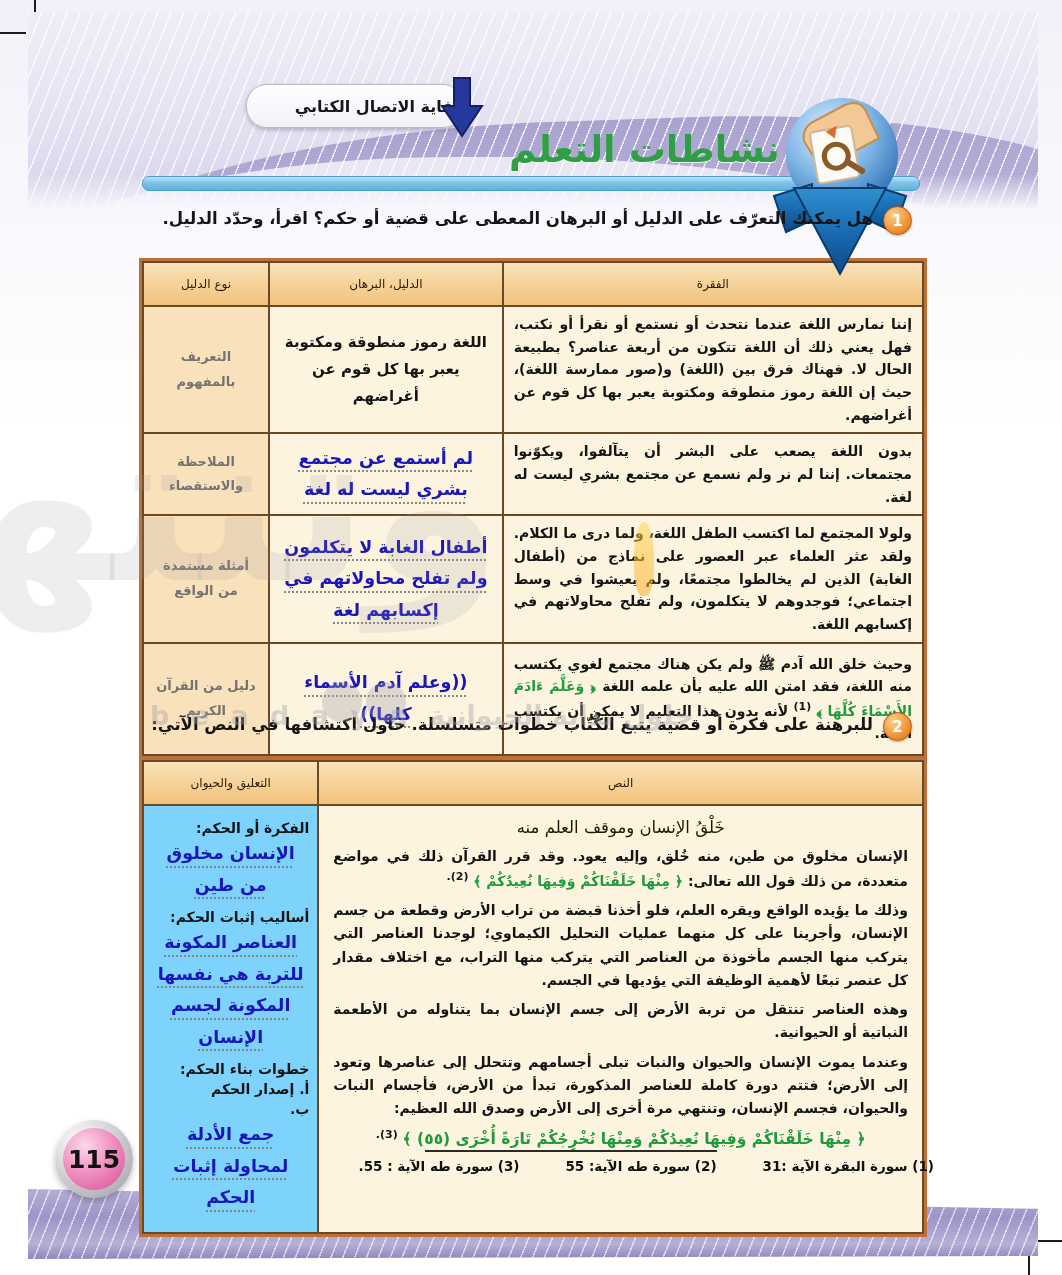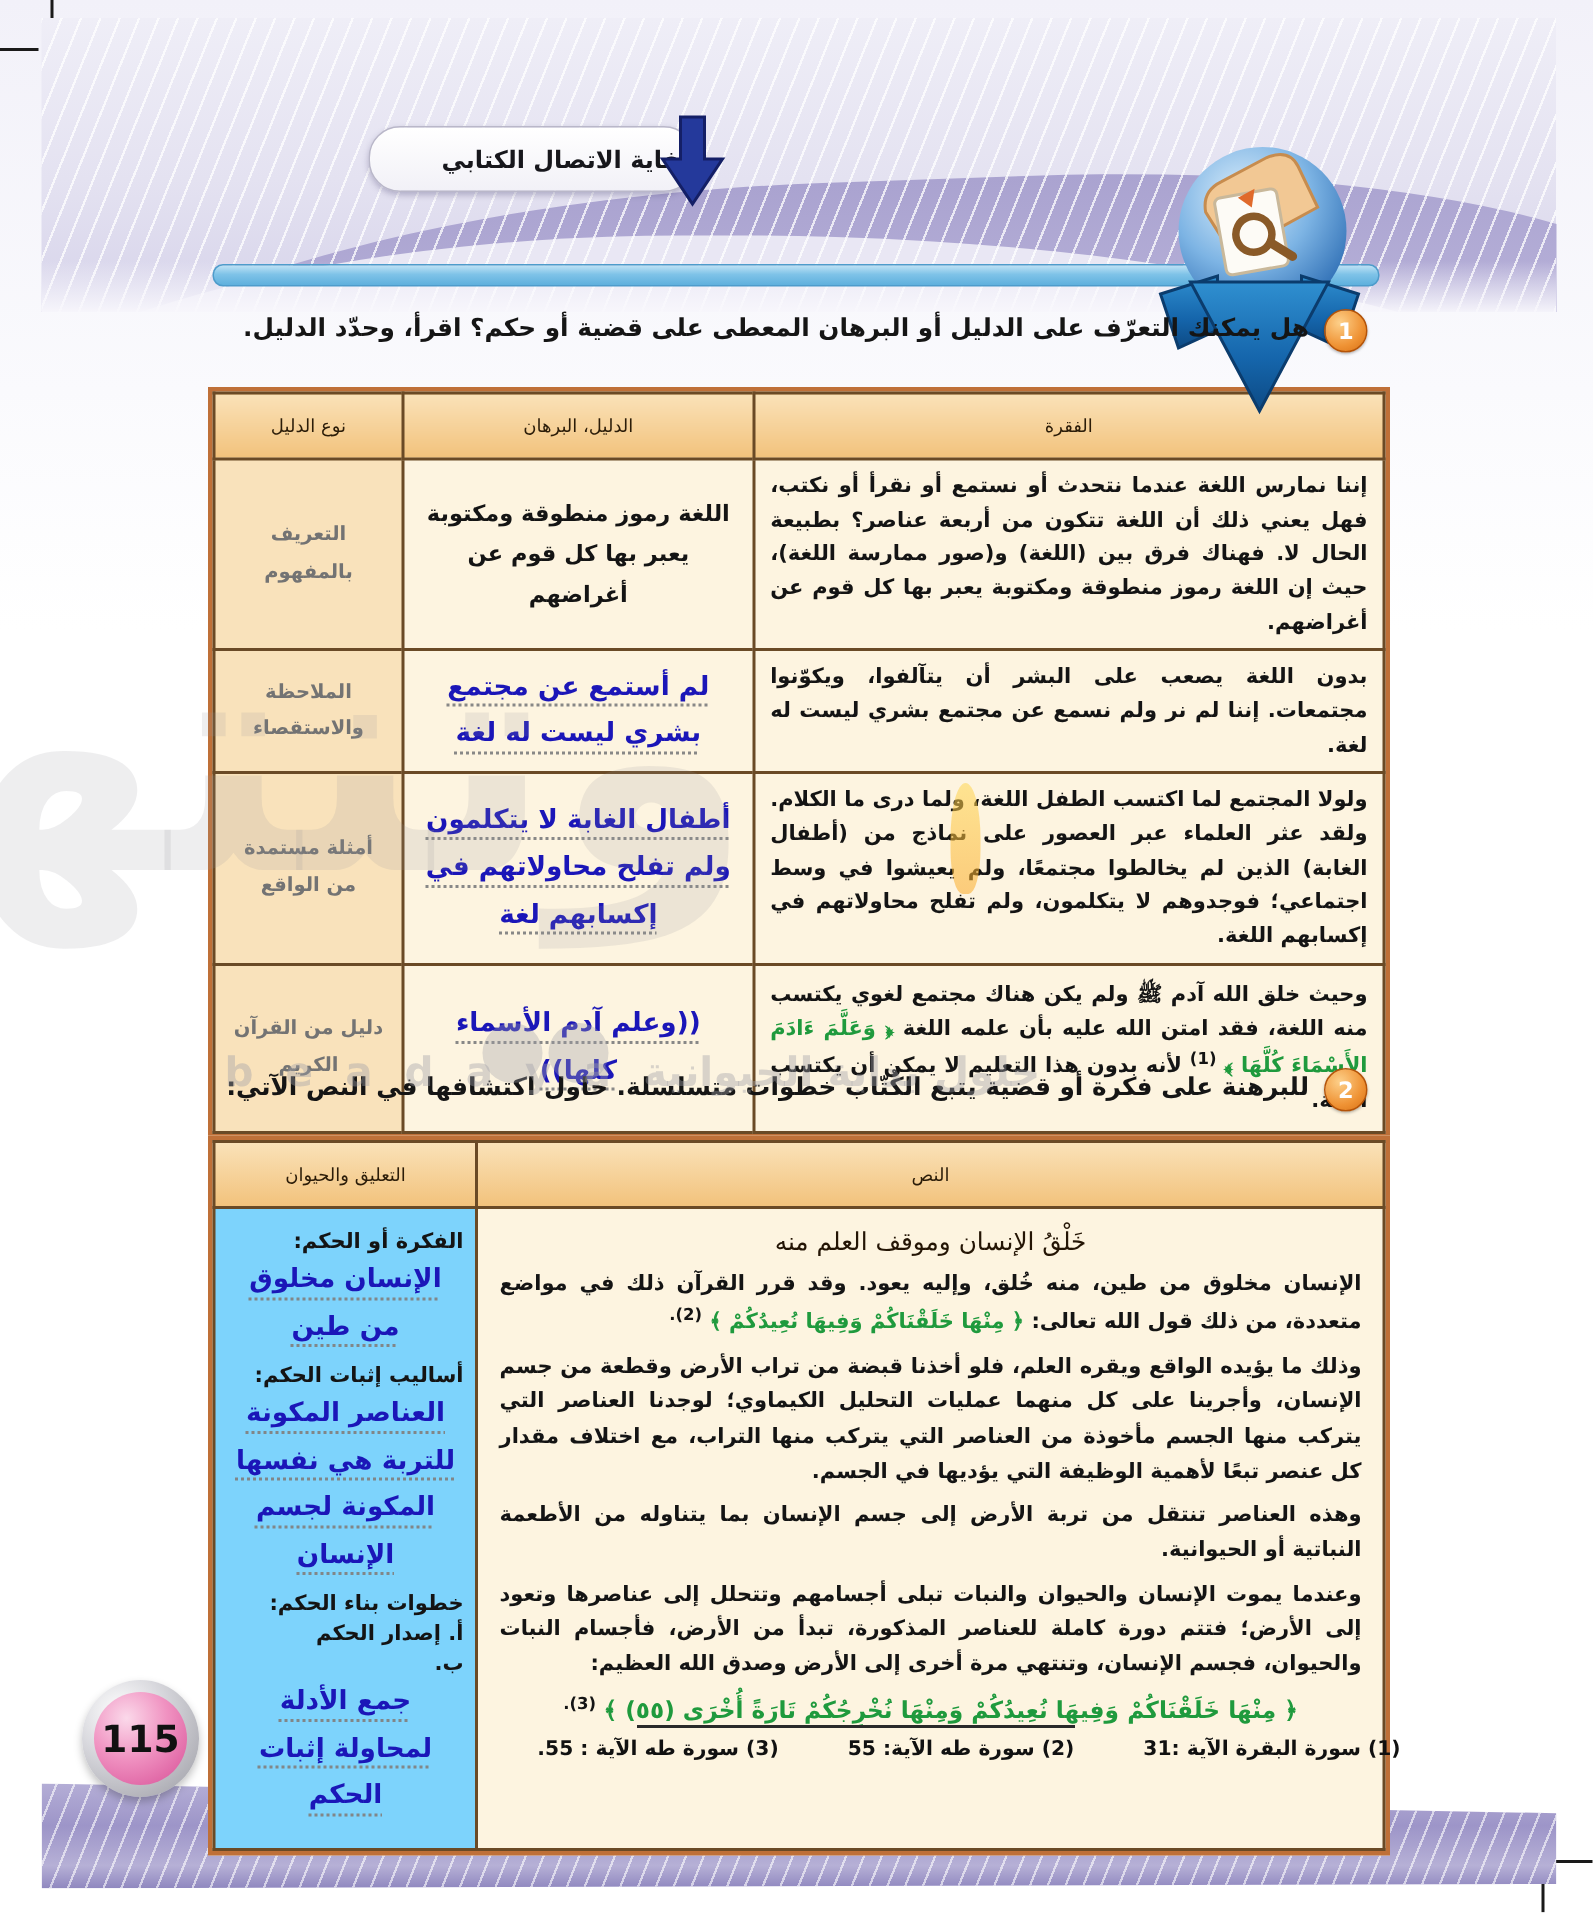--- a/index.html
+++ b/index.html
@@ -105,20 +105,21 @@
 
   <div class="tab">
     <span>كفاية الاتصال الكتابي</span>
   </div>
   <div class="tab-arrow">
     <svg width="48" height="64" viewBox="0 0 48 64">
       <polygon points="14,2 30,2 30,30 42,30 22,60 2,30 14,30" fill="#24399b" stroke="#141f66" stroke-width="2"></polygon>
     </svg>
   </div>
 
+  <div class="page-title">نشاطات التعلم</div>
   <div class="title-bar"></div>
 
   <div class="big-icon">
     <svg width="140" height="190" viewBox="0 0 140 190">
       <defs>
         <radialGradient id="sph" cx="38%" cy="30%" r="75%">
           <stop offset="0%" stop-color="#dceefb"></stop>
             <stop offset="55%" stop-color="#7db4e4"></stop>
             <stop offset="100%" stop-color="#2f6fb5"></stop>
         </radialGradient>

